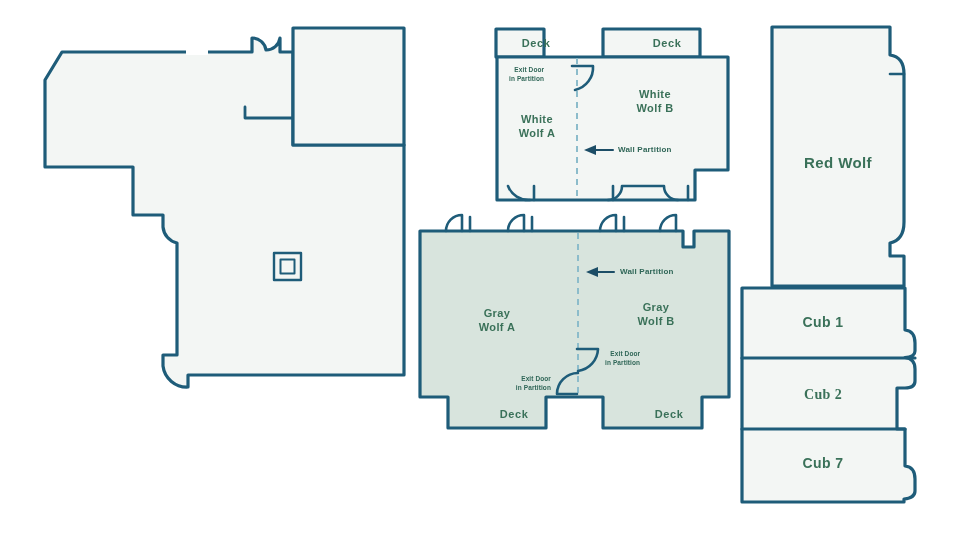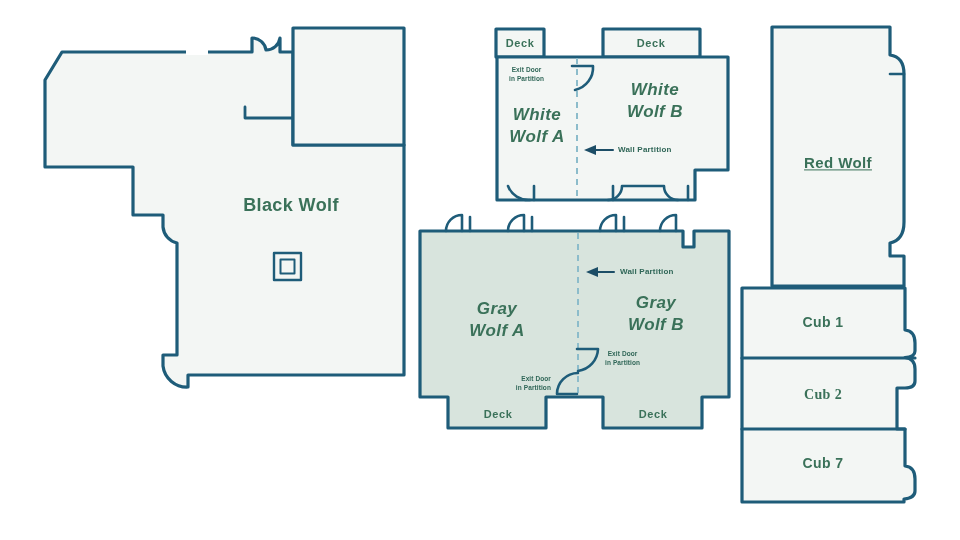--- a/index.html
+++ b/index.html
@@ -8,26 +8,26 @@
     font-family:"Liberation Sans",sans-serif;
   }
   #plan-svg{position:absolute;left:0;top:0;}
   .lbl{
     position:absolute;font-weight:bold;color:#3a7159;text-align:center;
     white-space:pre-line;letter-spacing:.4px;line-height:1.28;
     transform:translate(-50%,-50%);pointer-events:none;
   }
   .lbl-room-lg{font-size:18px;}
   .lbl-room-md{font-size:15px;}
-  .lbl-room-sm{font-size:17px;font-style:italic;}
+  .lbl-room-sm{font-size:11px;}
   .lbl-cub{font-size:14px;}
-  .lbl-deck{font-size:11px;letter-spacing:.6px;}
+  .lbl-deck{font-size:11px;letter-spacing:.6px;margin-left:16px;}
   .lbl-anno{font-size:8px;letter-spacing:.2px;color:#2f6657;}
   .lbl-anno-sm{font-size:6.5px;line-height:1.45;letter-spacing:.1px;color:#2f6657;}
-  .anchor-left{transform:translate(0,-50%);text-align:center;}
+  .anchor-left{transform:translate(0,-50%);text-align:right;}
   .anchor-right{transform:translate(-100%,-50%);text-align:right;}
 </style>
 </head>
 <body>
 
 <div id="stage">
 
   <svg id="plan-svg" width="960" height="540" viewBox="0 0 960 540">
     <g fill="none" stroke="#1e5c79" stroke-width="3.2" stroke-linejoin="round" stroke-linecap="round">
 
@@ -82,30 +82,29 @@
       <path stroke="#8cbccb" stroke-width="2" stroke-dasharray="6 5" stroke-linecap="butt" d="M578,233 L578,395"></path>
       <path stroke-width="2.6" d="M577,349 L598,349 A23,23 0 0 1 578,371"></path>
       <path stroke-width="2.6" d="M578,373 A21,21 0 0 0 557,394 L577,394"></path>
       <g stroke="#1c4d66">
         <path stroke-width="2" d="M614,272 L592,272"></path>
         <polygon points="586,272 598,267 598,277" fill="#1c4d66" stroke="none"></polygon>
       </g>
     </g>
   </svg>
 
-  <div class="lbl lbl-room-lg" style="left:291px;top:206px;">Black Wolf</div>
   <div class="lbl lbl-room-sm" style="left:537px;top:126px;">White
 Wolf A</div>
   <div class="lbl lbl-room-sm" style="left:655px;top:101px;">White
 Wolf B</div>
   <div class="lbl lbl-room-sm" style="left:497px;top:320px;">Gray
 Wolf A</div>
   <div class="lbl lbl-room-sm" style="left:656px;top:314px;">Gray
 Wolf B</div>
-  <div class="lbl lbl-room-md" style="left:838px;top:163px;text-decoration:underline;">Red Wolf</div>
+  <div class="lbl lbl-room-md" style="left:838px;top:163px;">Red Wolf</div>
   <div class="lbl lbl-cub" style="left:823px;top:323px;">Cub 1</div>
   <div class="lbl lbl-cub" style="left:823px;top:395px;font-family:Liberation Serif, serif;">Cub 2</div>
   <div class="lbl lbl-cub" style="left:823px;top:464px;">Cub 7</div>
 
   <div class="lbl lbl-deck" style="left:520px;top:43px;">Deck</div>
   <div class="lbl lbl-deck" style="left:651px;top:43px;">Deck</div>
   <div class="lbl lbl-deck" style="left:498px;top:414px;">Deck</div>
   <div class="lbl lbl-deck" style="left:653px;top:414px;">Deck</div>
 
   <div class="lbl lbl-anno anchor-left" style="left:618px;top:150px;">Wall Partition</div>

